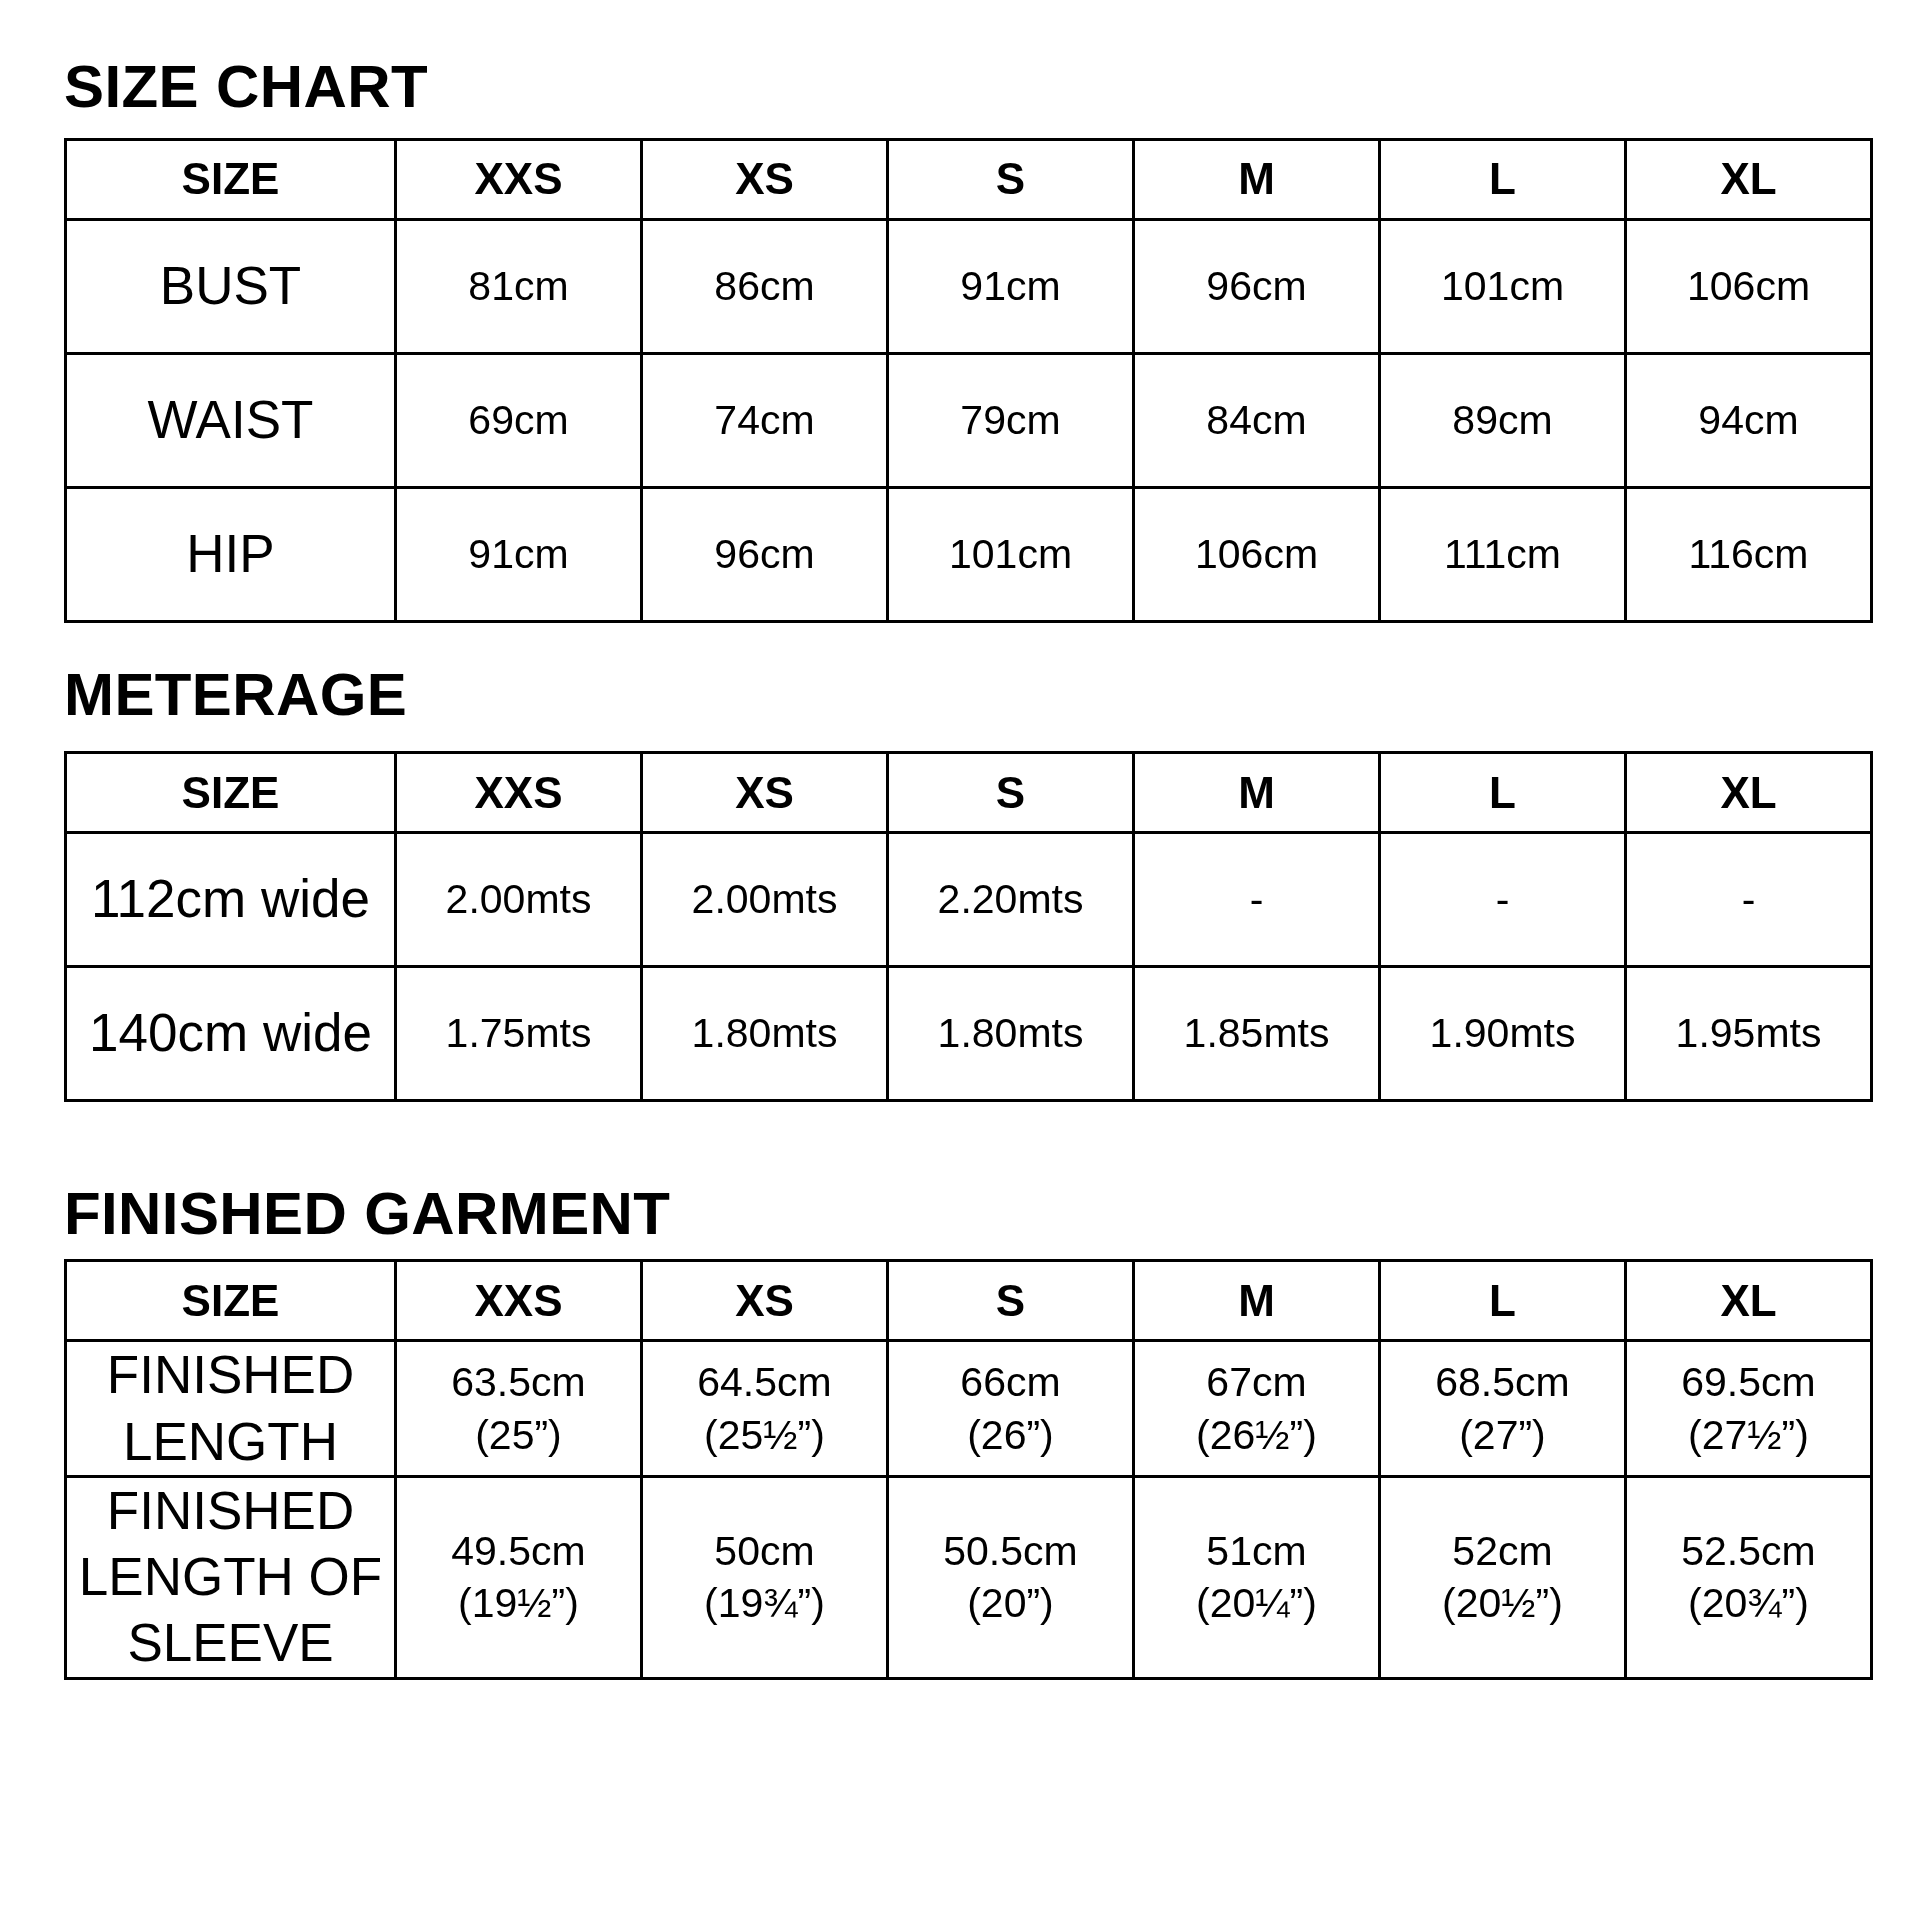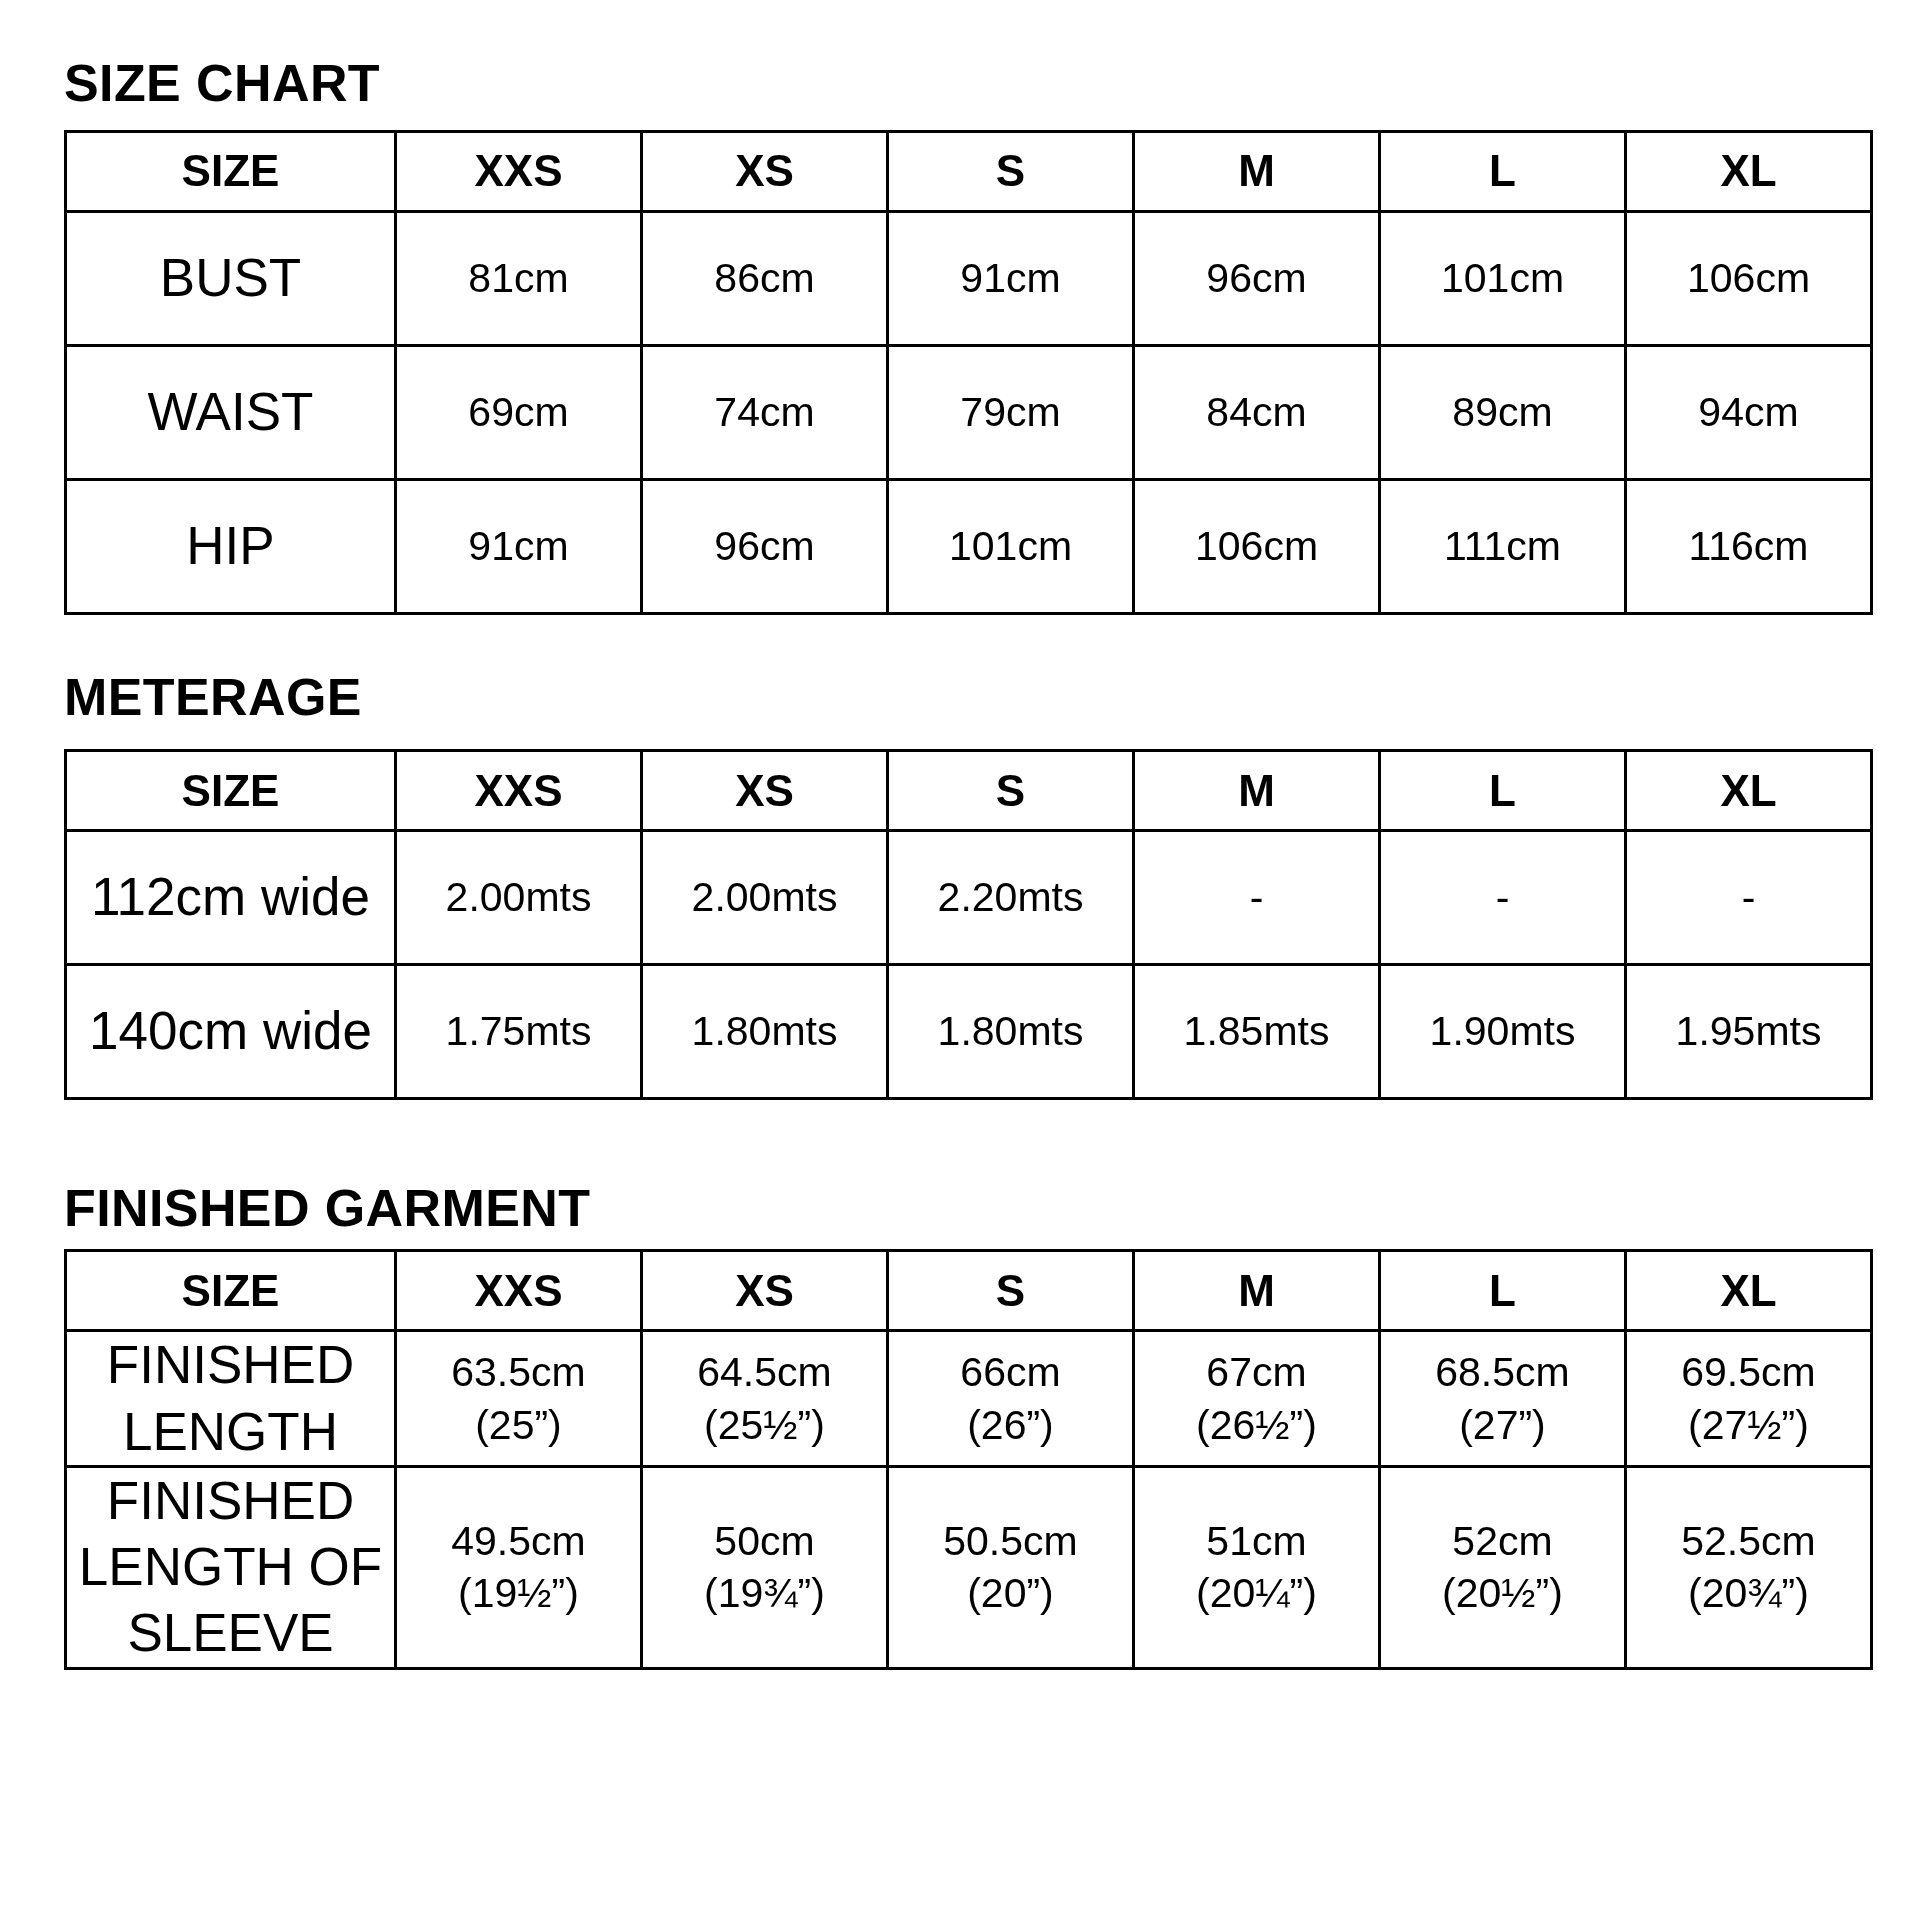--- a/index.html
+++ b/index.html
@@ -4,25 +4,25 @@
 <style>
   * { box-sizing: border-box; margin: 0; padding: 0; }
   html, body { background: #ffffff; }
   body {
     width: 1926px; height: 1926px; overflow: hidden;
     color: #000000;
     font-family: "Liberation Sans", sans-serif;
   }
   .page { padding-left: 64px; padding-right: 51px; }
   .title {
-    font-size: 52px; font-weight: bold; line-height: 1;
+    font-size: 60px; font-weight: bold; line-height: 1;
     letter-spacing: 0.4px; color: #000000;
   }
   #title-size-chart { margin-top: 57px; }
-  #title-meterage { margin-top: 56px; }
+  #title-meterage { margin-top: 42px; }
   #title-finished-garment { margin-top: 82px; }
   .tbl {
     border-collapse: collapse; table-layout: fixed;
     width: 1804px; margin-top: 20.5px;
   }
   #meterage-table { margin-top: 26.5px; }
   #finished-garment-table { margin-top: 15.4px; }
   .tbl th, .tbl td {
     border: 3.4px solid #000000; padding: 0 5.1px;
     text-align: center; vertical-align: middle;

